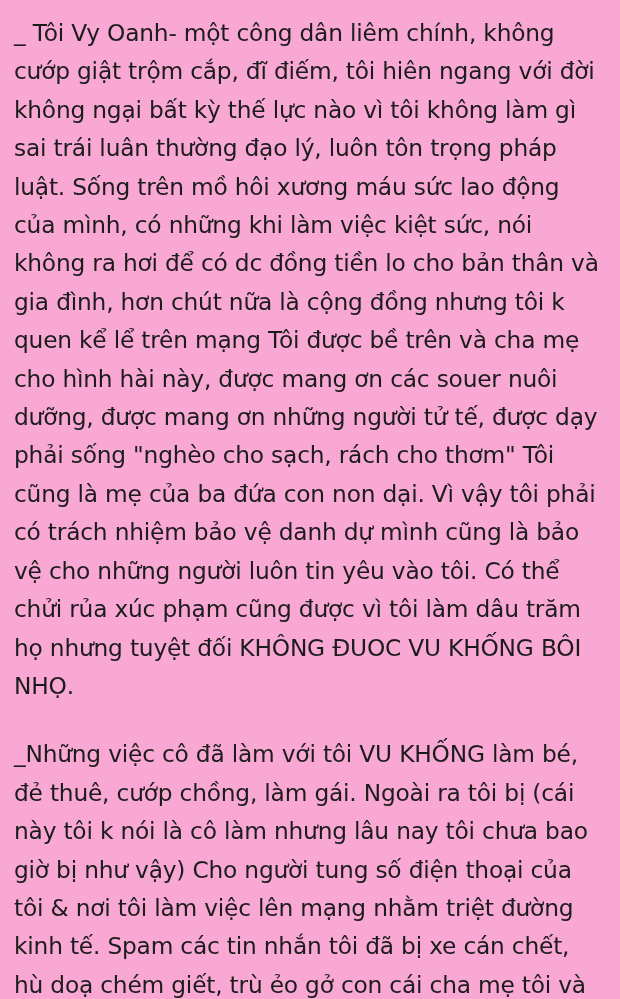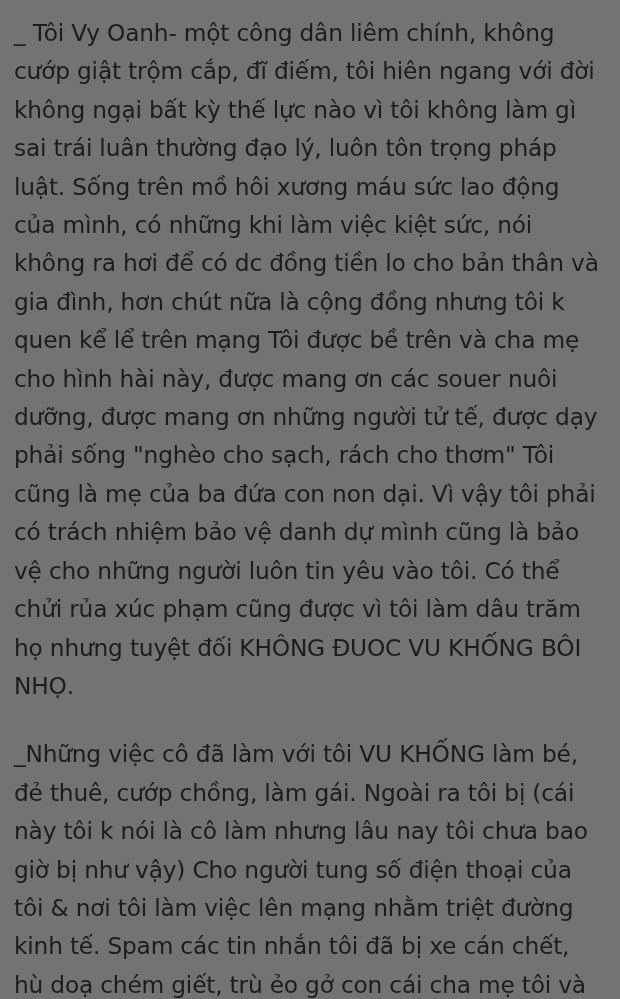--- a/index.html
+++ b/index.html
@@ -11,21 +11,21 @@
     height: 999px;
     background: #ffffff;
     font-family: "DejaVu Sans", sans-serif;
     overflow: hidden;
   }
   .page {
     width: 620px;
     height: 999px;
     box-sizing: border-box;
     padding: 14px 16px 10px 14px;
-    background: #737373;
+    background: #f9a8d4;
   }
   .doc-text {
     font-size: 23.3px;
     line-height: 38.4px;
     color: #1c1c1c;
     letter-spacing: -0.2px;
     word-spacing: 0px;
     text-align: left;
   }
   .para {

